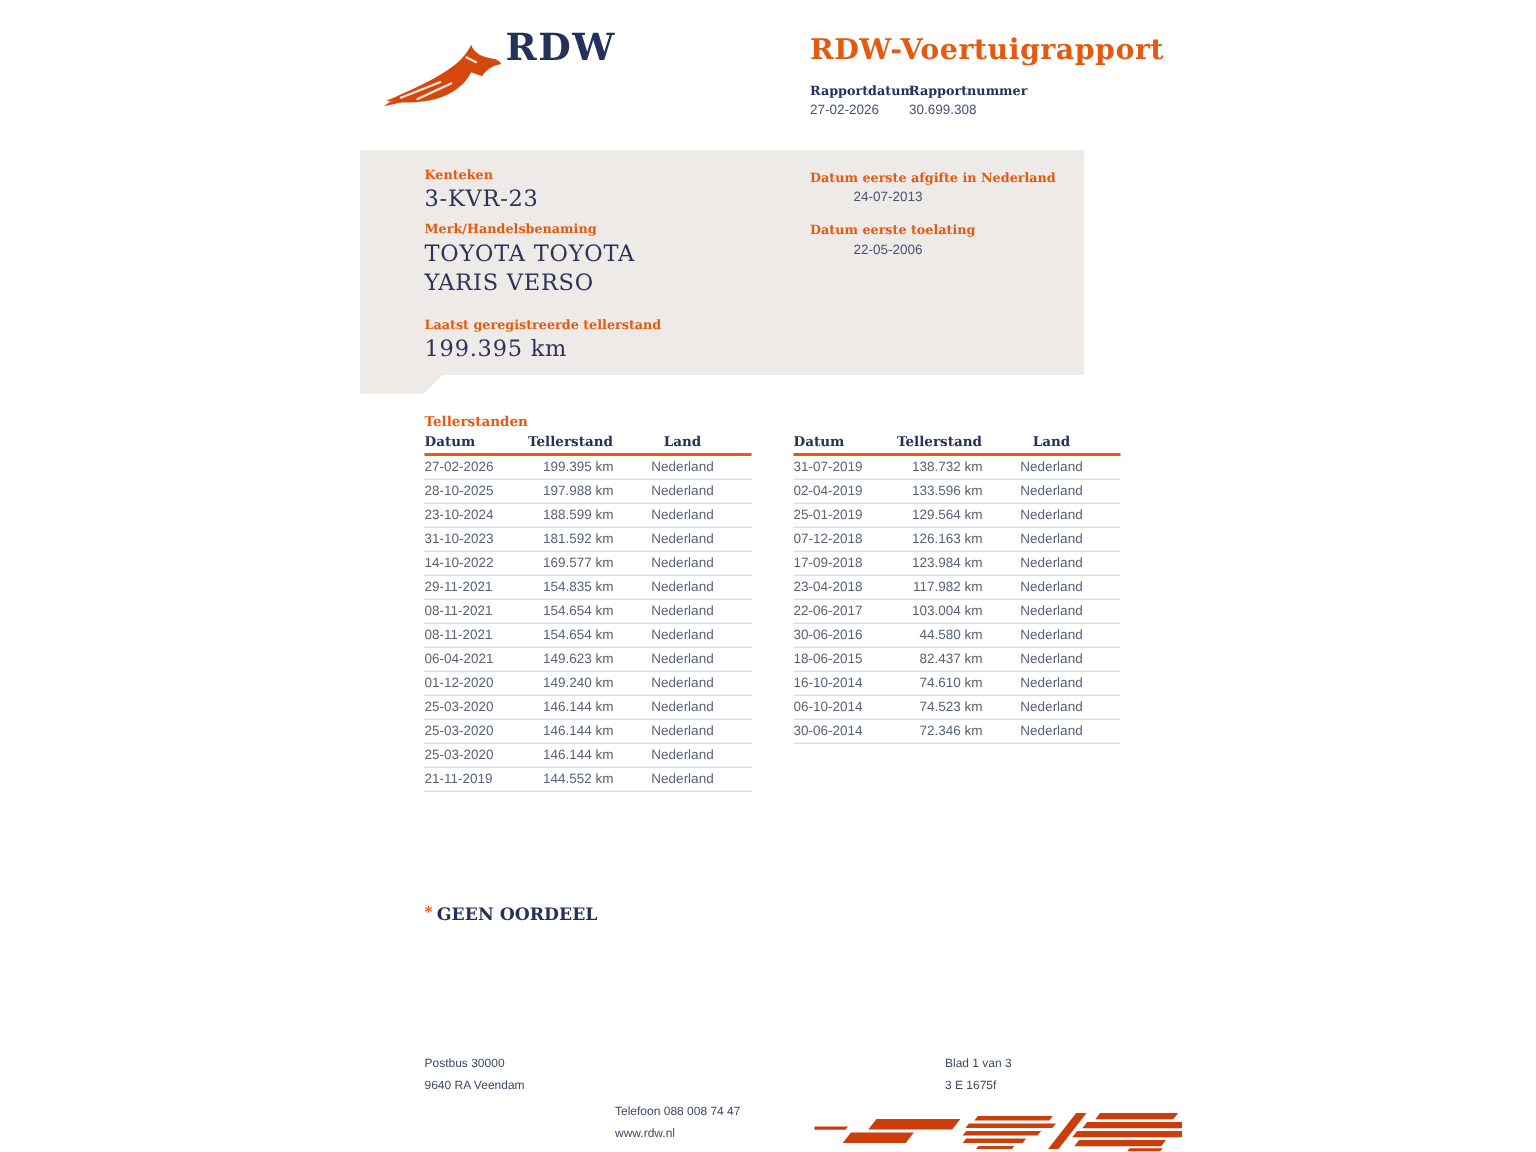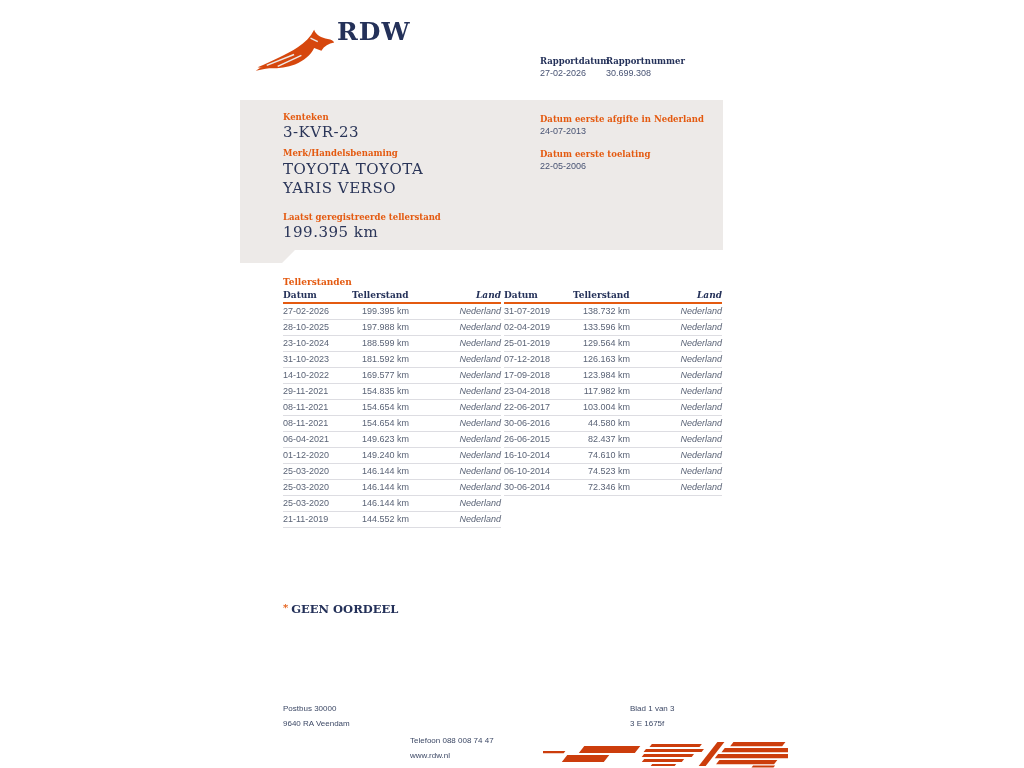--- a/index.html
+++ b/index.html
@@ -26,39 +26,39 @@
   .meta-value{position:absolute;top:68px;font-size:9px;color:#485373;}
   .m1{left:540px;} .m2{left:606px;}
 
   
   .panel{position:absolute;left:240px;top:100px;width:483px;height:163px;background:var(--panel);
          clip-path:polygon(0 0,483px 0,483px 150px,55px 150px,42px 163px,0 163px);padding-left:20px;}
   .p-label{position:absolute;font-family:"DejaVu Serif",serif;font-size:8.5px;
            font-weight:bold;color:var(--orange);}
   .p-big{position:absolute;font-family:"DejaVu Serif",serif;font-size:15px;
          color:#2A3558;letter-spacing:0.5px;}
-  .p-small{position:absolute;font-size:9px;color:#485373;}
+  .p-small{position:absolute;font-size:9px;color:#485373;margin-left:29px;}
   .oordeel{position:absolute;left:300px;top:186px;font-family:"DejaVu Serif",serif;
            font-size:14.5px;font-weight:bold;color:var(--navy);letter-spacing:0.5px;}
   .oordeel-star{position:absolute;left:462px;top:186px;font-size:13px;font-weight:bold;
                 color:var(--orange);}
 
   
   .tbl-title{position:absolute;left:283px;top:277px;font-family:"DejaVu Serif",serif;
              font-size:9px;font-weight:bold;color:var(--orange);}
-  .tables{position:absolute;left:283px;top:290px;display:flex;gap:3px;}
+  .tables{position:absolute;left:283px;top:290px;display:flex;gap:28px;}
   .tbl{width:218px;}
   .thead{display:flex;height:12px;line-height:11px;border-bottom:2px solid var(--orange);
          font-family:"DejaVu Serif",serif;font-size:9px;font-weight:bold;color:var(--navy);}
   .trow{display:flex;height:15px;line-height:15px;border-bottom:1px solid var(--rowline);
         font-size:9px;color:var(--cell);}
   .tcell{display:block;}
   .c-date{width:69px;text-align:left;}
   .c-km{width:57px;text-align:right;}
-  .c-land{flex:1;text-align:right;font-style:italic;}
+  .c-land{flex:1;text-align:center;}
 
   
   .fn-head{position:absolute;left:283px;top:602px;font-family:"DejaVu Serif",serif;
            font-size:11.5px;font-weight:bold;color:var(--navy);}
   .fn-star{color:var(--orange);margin-right:3px;font-size:10px;vertical-align:2px;}
   .fn-text{position:absolute;left:283px;top:620px;width:422px;font-size:9.5px;
            line-height:14.5px;color:var(--orange-soft);}
 
   
   .foot{position:absolute;top:701px;font-size:8px;color:#3D4966;line-height:15px;}
@@ -78,20 +78,21 @@
       <path d="M2 50 L30 44 L34 41 L6 47 Z"></path>
     </g>
     <g stroke="#EDEAE8" stroke-width="1.6" fill="none">
       <path d="M14 44 L44 32"></path>
       <path d="M26 45 L52 33"></path>
       <path d="M62 14 L70 18"></path>
     </g>
   </svg>
   <div class="logo-text">RDW</div>
 
+  <div class="report-title">RDW-Voertuigrapport</div>
   <div class="meta-label m1">Rapportdatum</div>
   <div class="meta-label m2">Rapportnummer</div>
   <div class="meta-value m1">27-02-2026</div>
   <div class="meta-value m2">30.699.308</div>
 
   <div class="panel">
     <div class="p-label" style="left:43px;top:12px;">Kenteken</div>
     <div class="p-big" style="left:43px;top:23px;">3-KVR-23</div>
 
     <div class="p-label" style="left:43px;top:48px;">Merk/Handelsbenaming</div>
@@ -233,21 +234,21 @@
             <span class="tcell c-date">22-06-2017</span>
             <span class="tcell c-km">103.004 km</span>
             <span class="tcell c-land">Nederland</span>
           </div>
           <div class="trow">
             <span class="tcell c-date">30-06-2016</span>
             <span class="tcell c-km">44.580 km</span>
             <span class="tcell c-land">Nederland</span>
           </div>
           <div class="trow">
-            <span class="tcell c-date">26-06-2015</span>
+            <span class="tcell c-date">18-06-2015</span>
             <span class="tcell c-km">82.437 km</span>
             <span class="tcell c-land">Nederland</span>
           </div>
           <div class="trow">
             <span class="tcell c-date">16-10-2014</span>
             <span class="tcell c-km">74.610 km</span>
             <span class="tcell c-land">Nederland</span>
           </div>
           <div class="trow">
             <span class="tcell c-date">06-10-2014</span>

